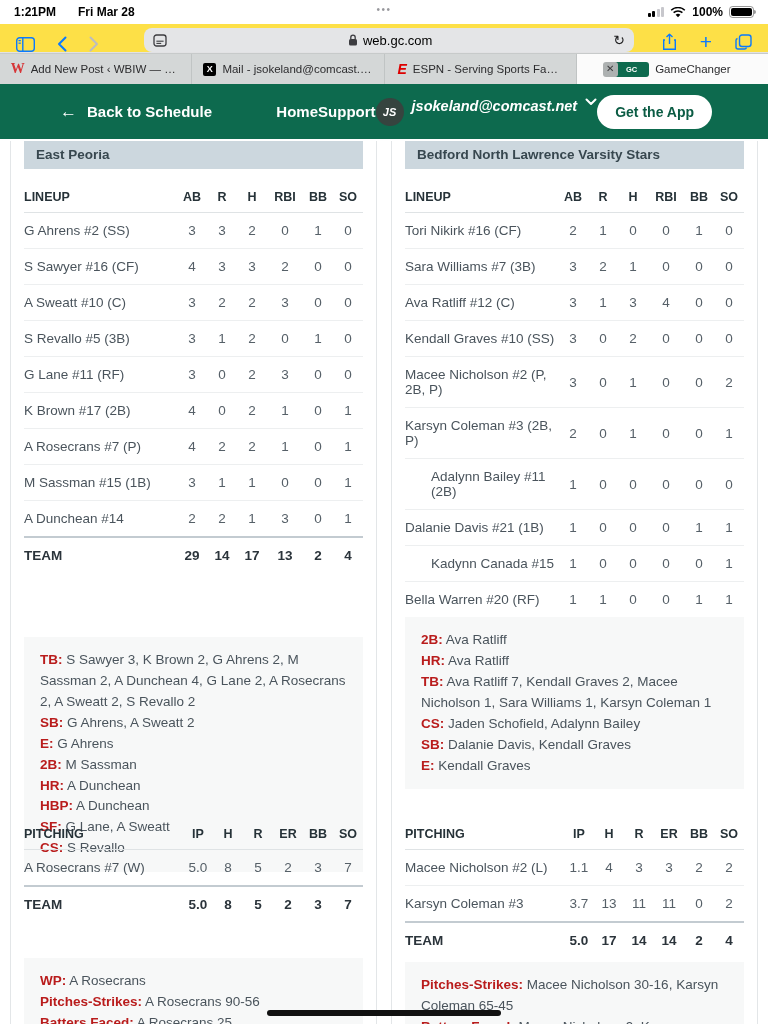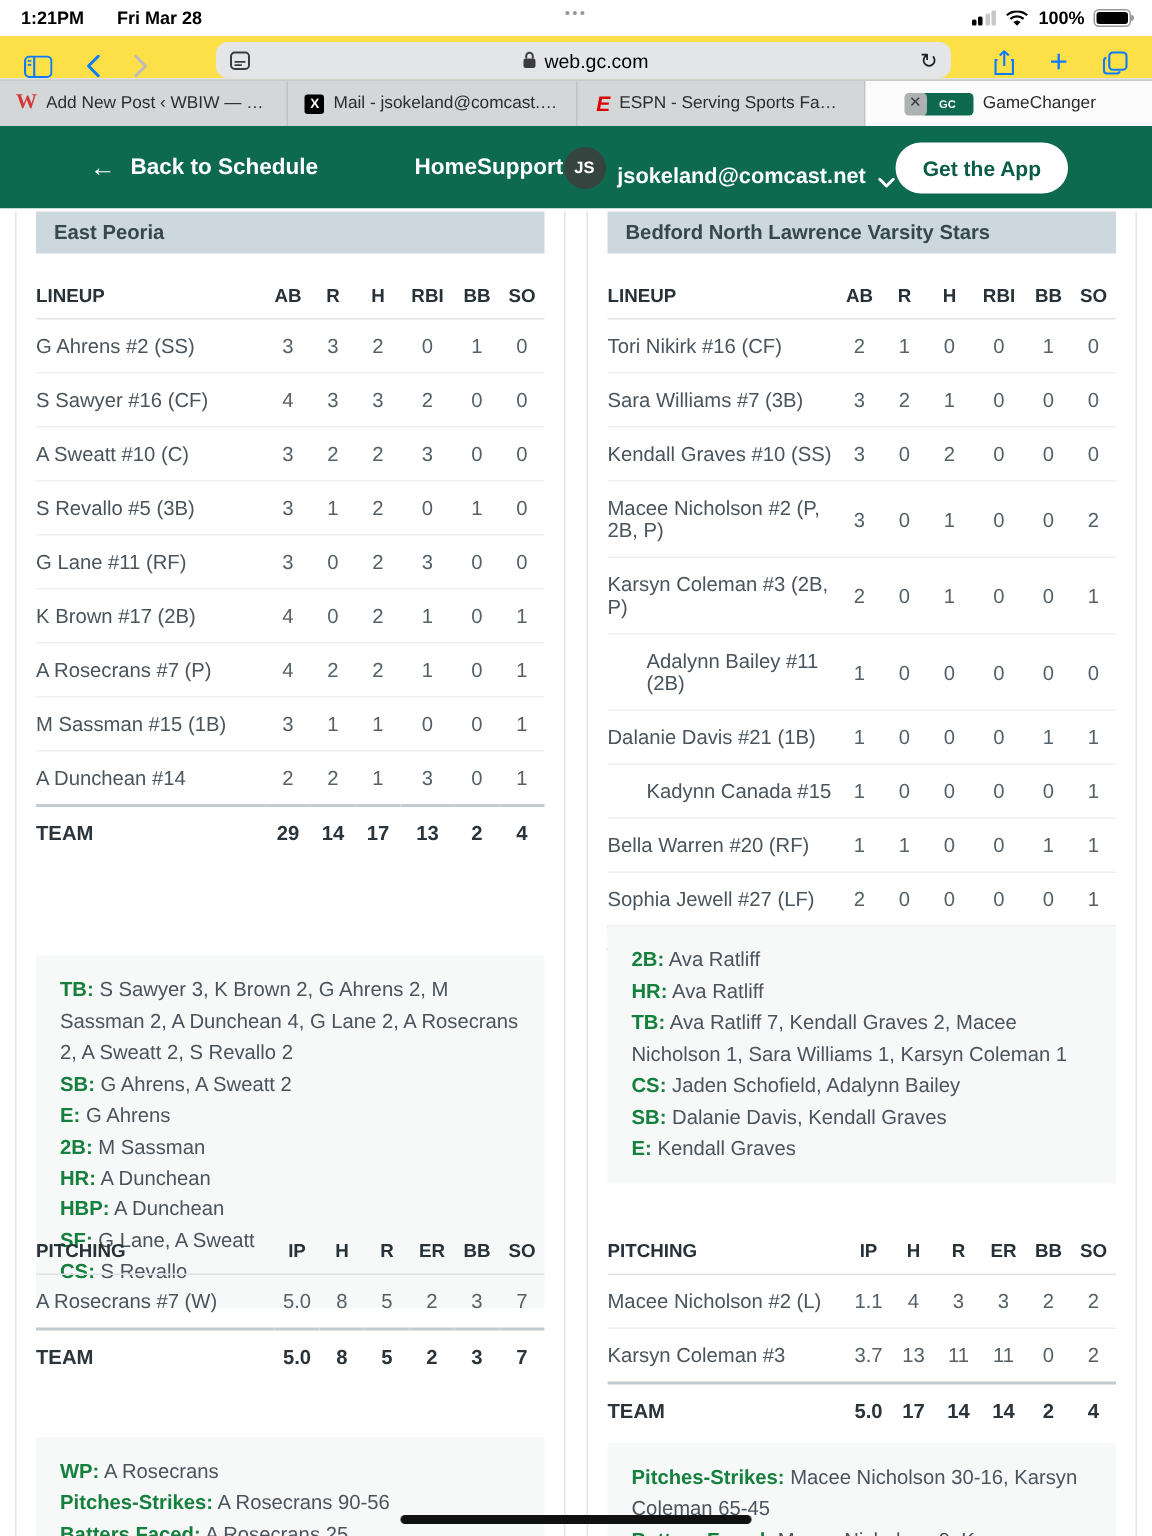--- a/index.html
+++ b/index.html
@@ -53,21 +53,21 @@
   .tab-close { position:absolute; left:26px; width:15px; height:15px; background:#adb1b1;
     border-radius:3px; color:#3a3a3c; font-size:10px; line-height:14px; text-align:center;
     font-weight:700; }
 
   
   .navbar { height:55px; background:#0d6a4e; display:flex; align-items:center; color:#fff;
     padding:0 56px 0 60px; font-size:15px; }
   .back-link { display:flex; align-items:center; gap:10px; font-weight:700; cursor:pointer; }
   .nav-right { margin-left:auto; display:flex; align-items:center; }
   .nav-link { font-weight:700; cursor:pointer; }
-  .account { display:flex; align-items:flex-end; gap:8px; cursor:pointer; }
+  .account { display:flex; align-items:flex-start; gap:8px; cursor:pointer;font-style:italic; }
   .avatar { width:28px; height:28px; border-radius:50%; background:#36443f; color:#fff;
     font-size:11px; font-weight:700; display:flex; align-items:center; justify-content:center; }
   .account-email { font-weight:600; font-size:14.5px; }
   .cta-btn { background:#fff; color:#0b5c44; font-weight:700; font-size:14px;
     padding:9px 18px; border-radius:19px; cursor:pointer; }
 
   
   .content { padding:2px 10px 0; display:flex; gap:14px; background:#fff; }
   .card { flex:1; position:relative; background:#fff; height:1400px;
     border-left:1px solid #e3e6e8; border-right:1px solid #e3e6e8; padding:0 13px; }
@@ -83,21 +83,21 @@
     color:#566068; }
   .stats-table td.name-col { text-align:left; color:#4a545c; }
   .stats-table td.indent { padding-left:26px; }
   .stats-table col.stat { width:30px; }
   .stats-table col.stat-wide { width:36px; }
   .stats-table tr.team-row td { font-weight:700; color:#2b343b; border-top:2px solid #c3cbd1;
     border-bottom:none; }
 
   .notes-box { position:absolute; left:13px; right:13px; background:#f7f8f8;
     padding:13px 16px; font-size:13.5px; line-height:1.55; color:#4a545c; }
-  .note-label { font-weight:700; color:#15803d; }
+  .note-label { font-weight:700; color:#b91c1c; }
   .card-left  .batting-notes { top:496px; }
   .card-right .batting-notes { top:476px; }
   .pitching-wrap { position:absolute; left:13px; right:13px; top:677px; }
   .card-left  .pitching-notes { top:817px; }
   .card-right .pitching-notes { top:821px; }
 
   
   .home-indicator { position:fixed; left:267px; top:1010px; width:234px; height:6px;
     background:#111; border-radius:3px; z-index:50; }
 
@@ -446,20 +446,29 @@
             <tr>
               <td class="name-col">Sara Williams #7 (3B)</td>
               <td>3</td>
               <td>2</td>
               <td>1</td>
               <td>0</td>
               <td>0</td>
               <td>0</td>
             </tr>
             <tr>
+              <td class="name-col">Ava Ratliff #12 (C)</td>
+              <td>3</td>
+              <td>1</td>
+              <td>3</td>
+              <td>4</td>
+              <td>0</td>
+              <td>0</td>
+            </tr>
+            <tr>
               <td class="name-col">Kendall Graves #10 (SS)</td>
               <td>3</td>
               <td>0</td>
               <td>2</td>
               <td>0</td>
               <td>0</td>
               <td>0</td>
             </tr>
             <tr>
               <td class="name-col">Macee Nicholson #2 (P, 2B, P)</td>

